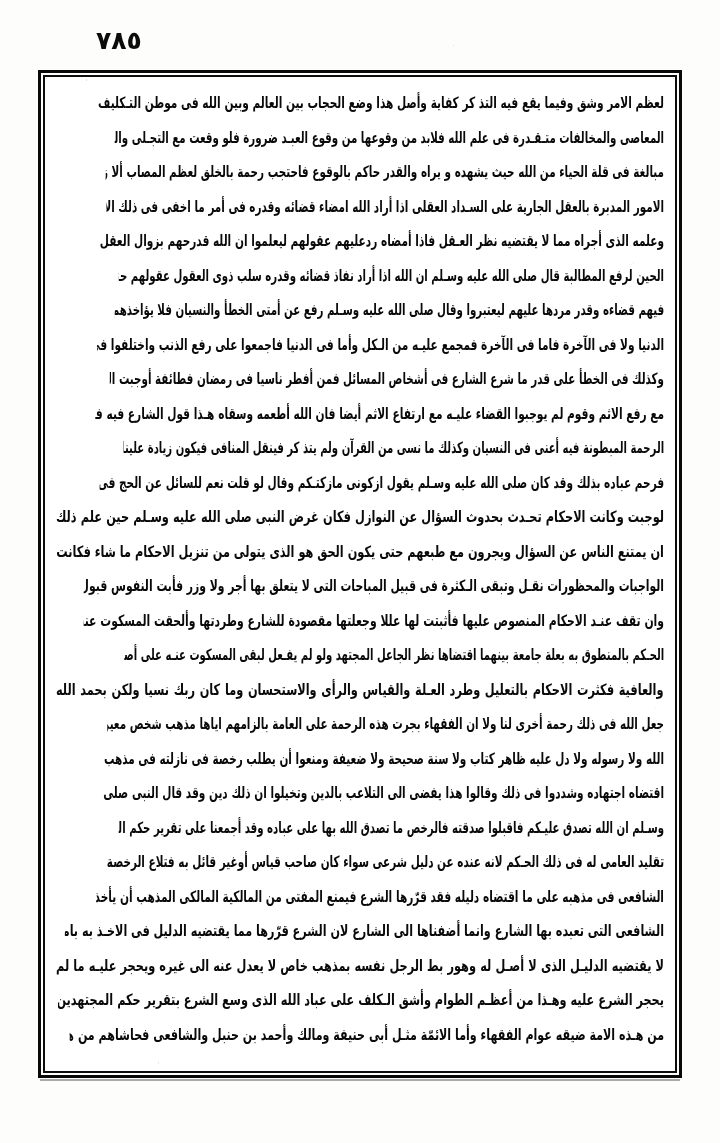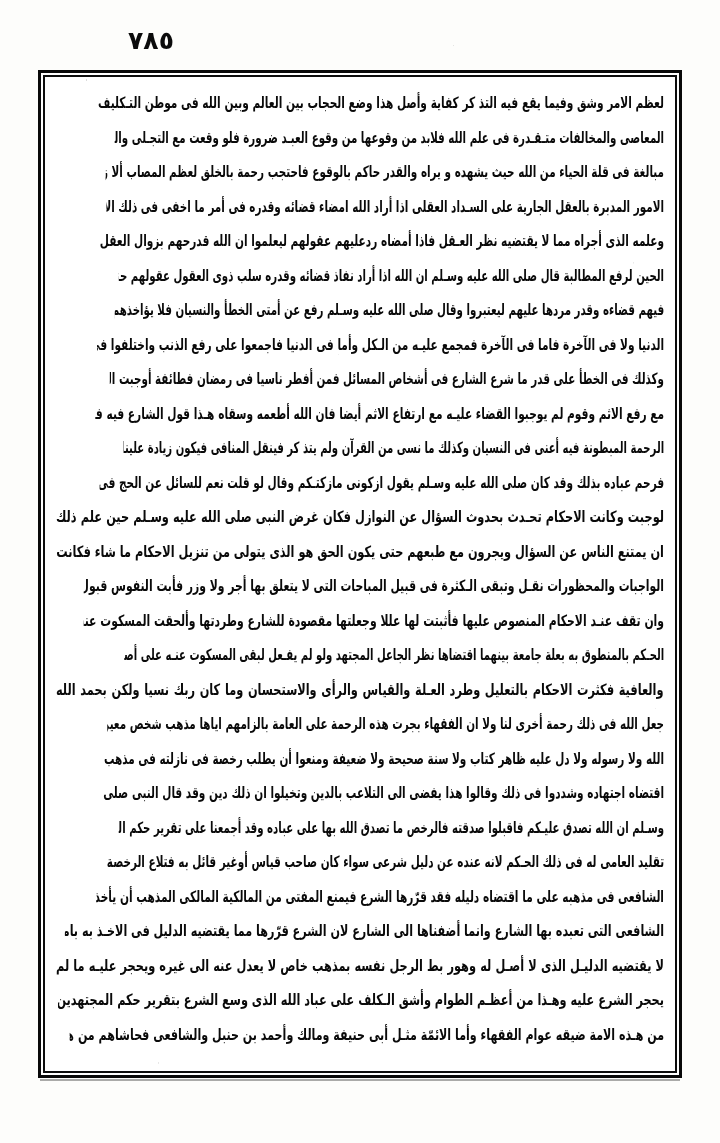--- a/index.html
+++ b/index.html
@@ -40,21 +40,21 @@
       radial-gradient(circle at 47% 31%, rgba(40,40,40,.14) 0 .4px, transparent .7px),
       radial-gradient(circle at 91% 62%, rgba(40,40,40,.14) 0 .4px, transparent .7px);
   }
 
   
   .folio {
     position: absolute;
     top: 28px;
     left: 96px;
     width: 110px;
-    text-align: center;
+    text-align: left;
     direction: rtl;
     font-family: "DejaVu Sans", sans-serif;
     font-size: 25px;
     font-weight: 700;
     letter-spacing: 1px;
     color: #0b0b0b;
     line-height: 1;
   }
 
   

